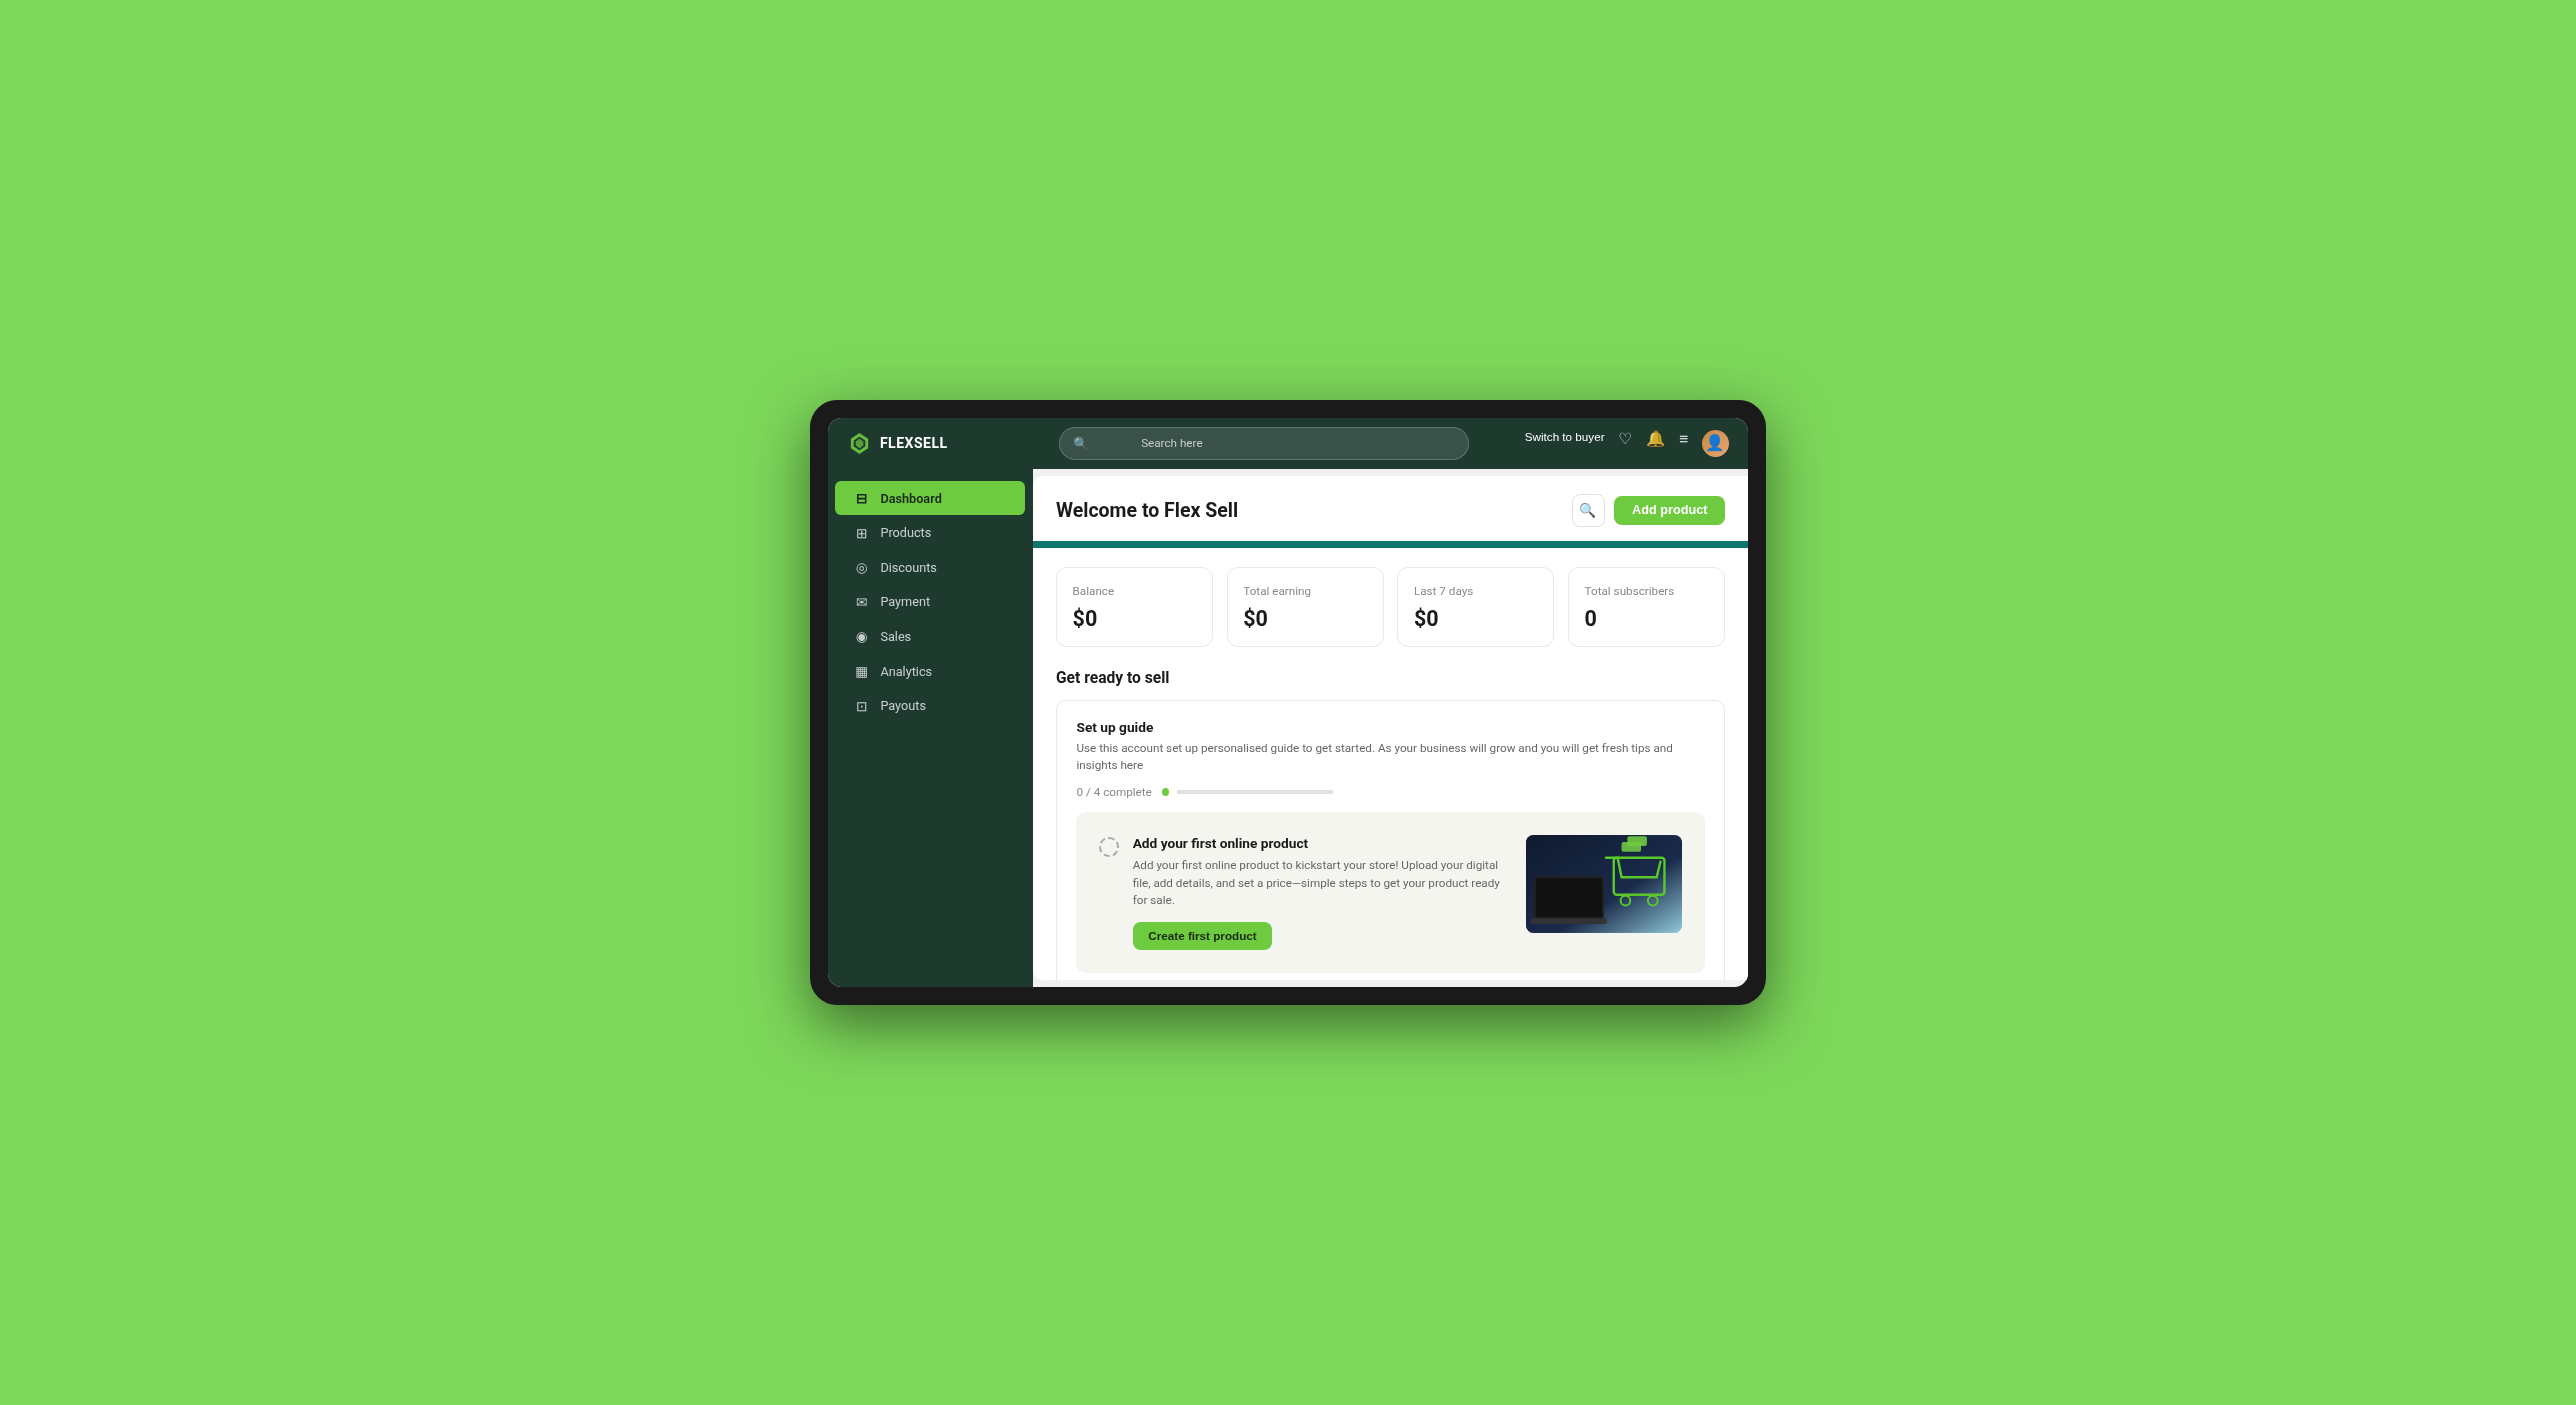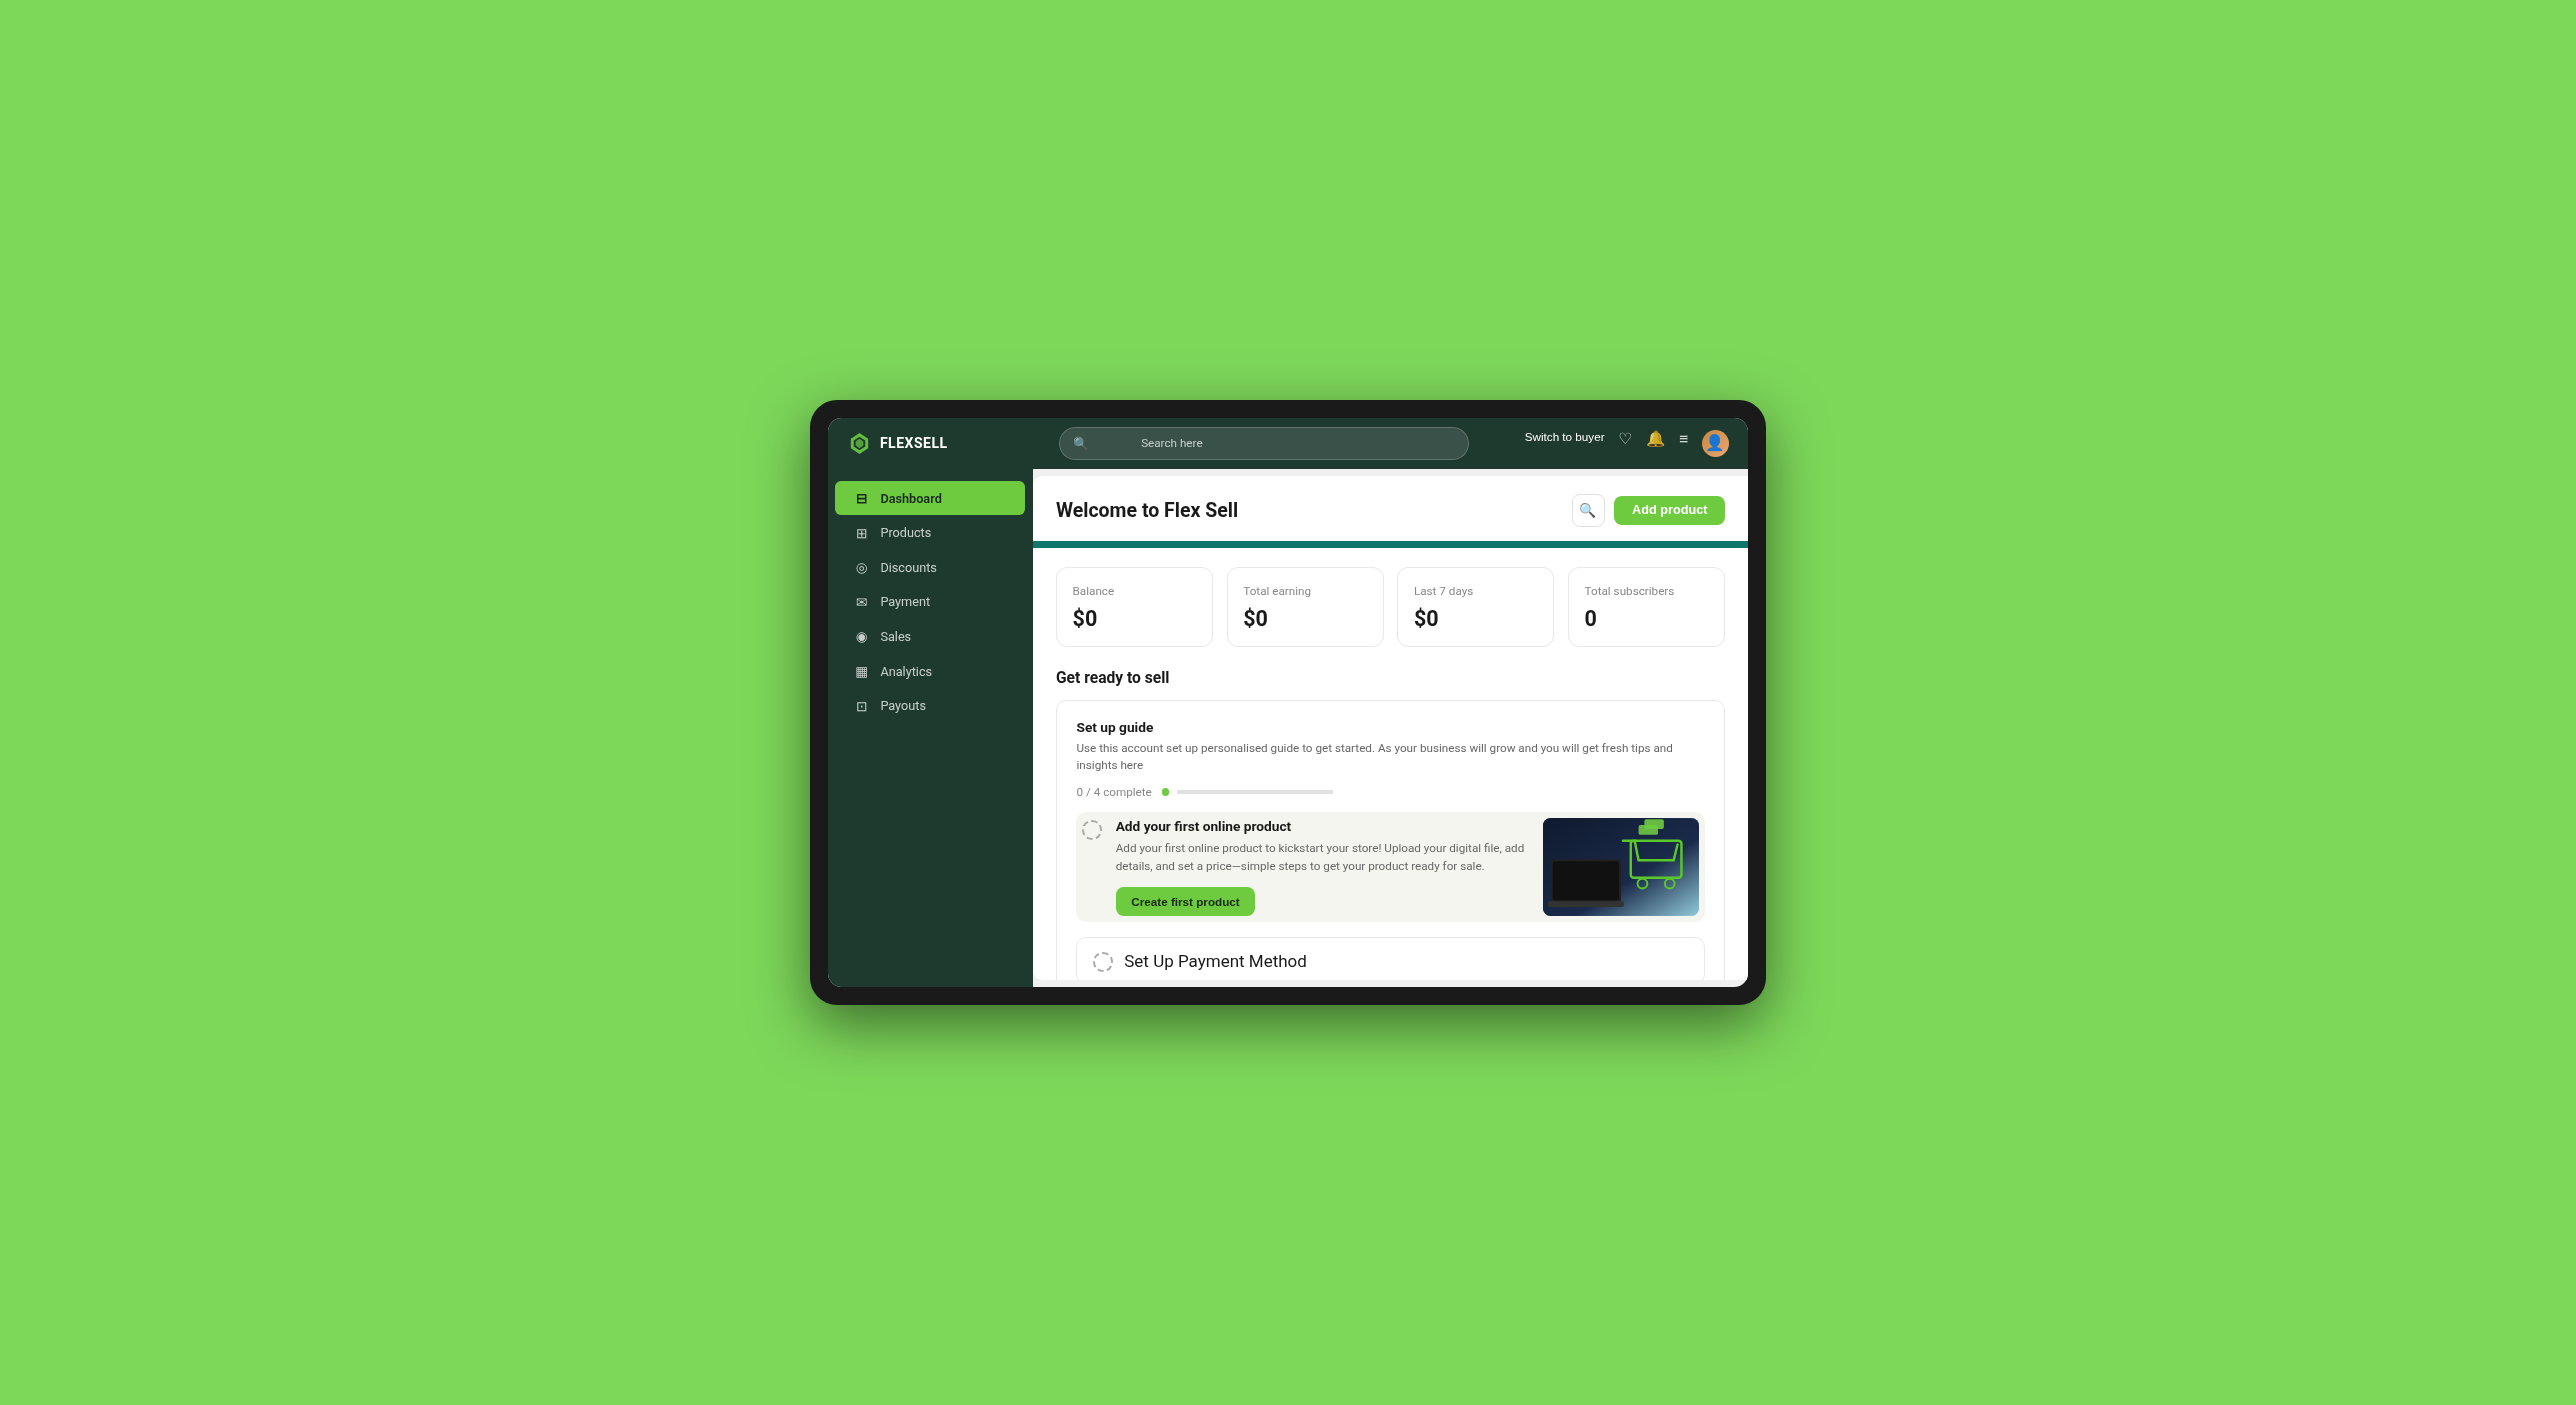--- a/index.html
+++ b/index.html
@@ -292,25 +292,25 @@
       height: 7.8px;
       border-radius: 50%;
       background: #6ecb3f;
       margin-left: 2px;
     }
 
     
     .step-card {
       background: #f5f5f0;
       border-radius: 9.8px;
-      padding: 6px;
+      padding: 23px;
       display: flex;
       align-items: flex-start;
       gap: 13.7px;
-      margin-bottom: 15px;
+      margin-bottom: 27px;
       position: relative;
       overflow: hidden;
     }
 
     .step-content {
       flex: 1;
     }
 
     .step-checkbox {
       width: 19.5px;

